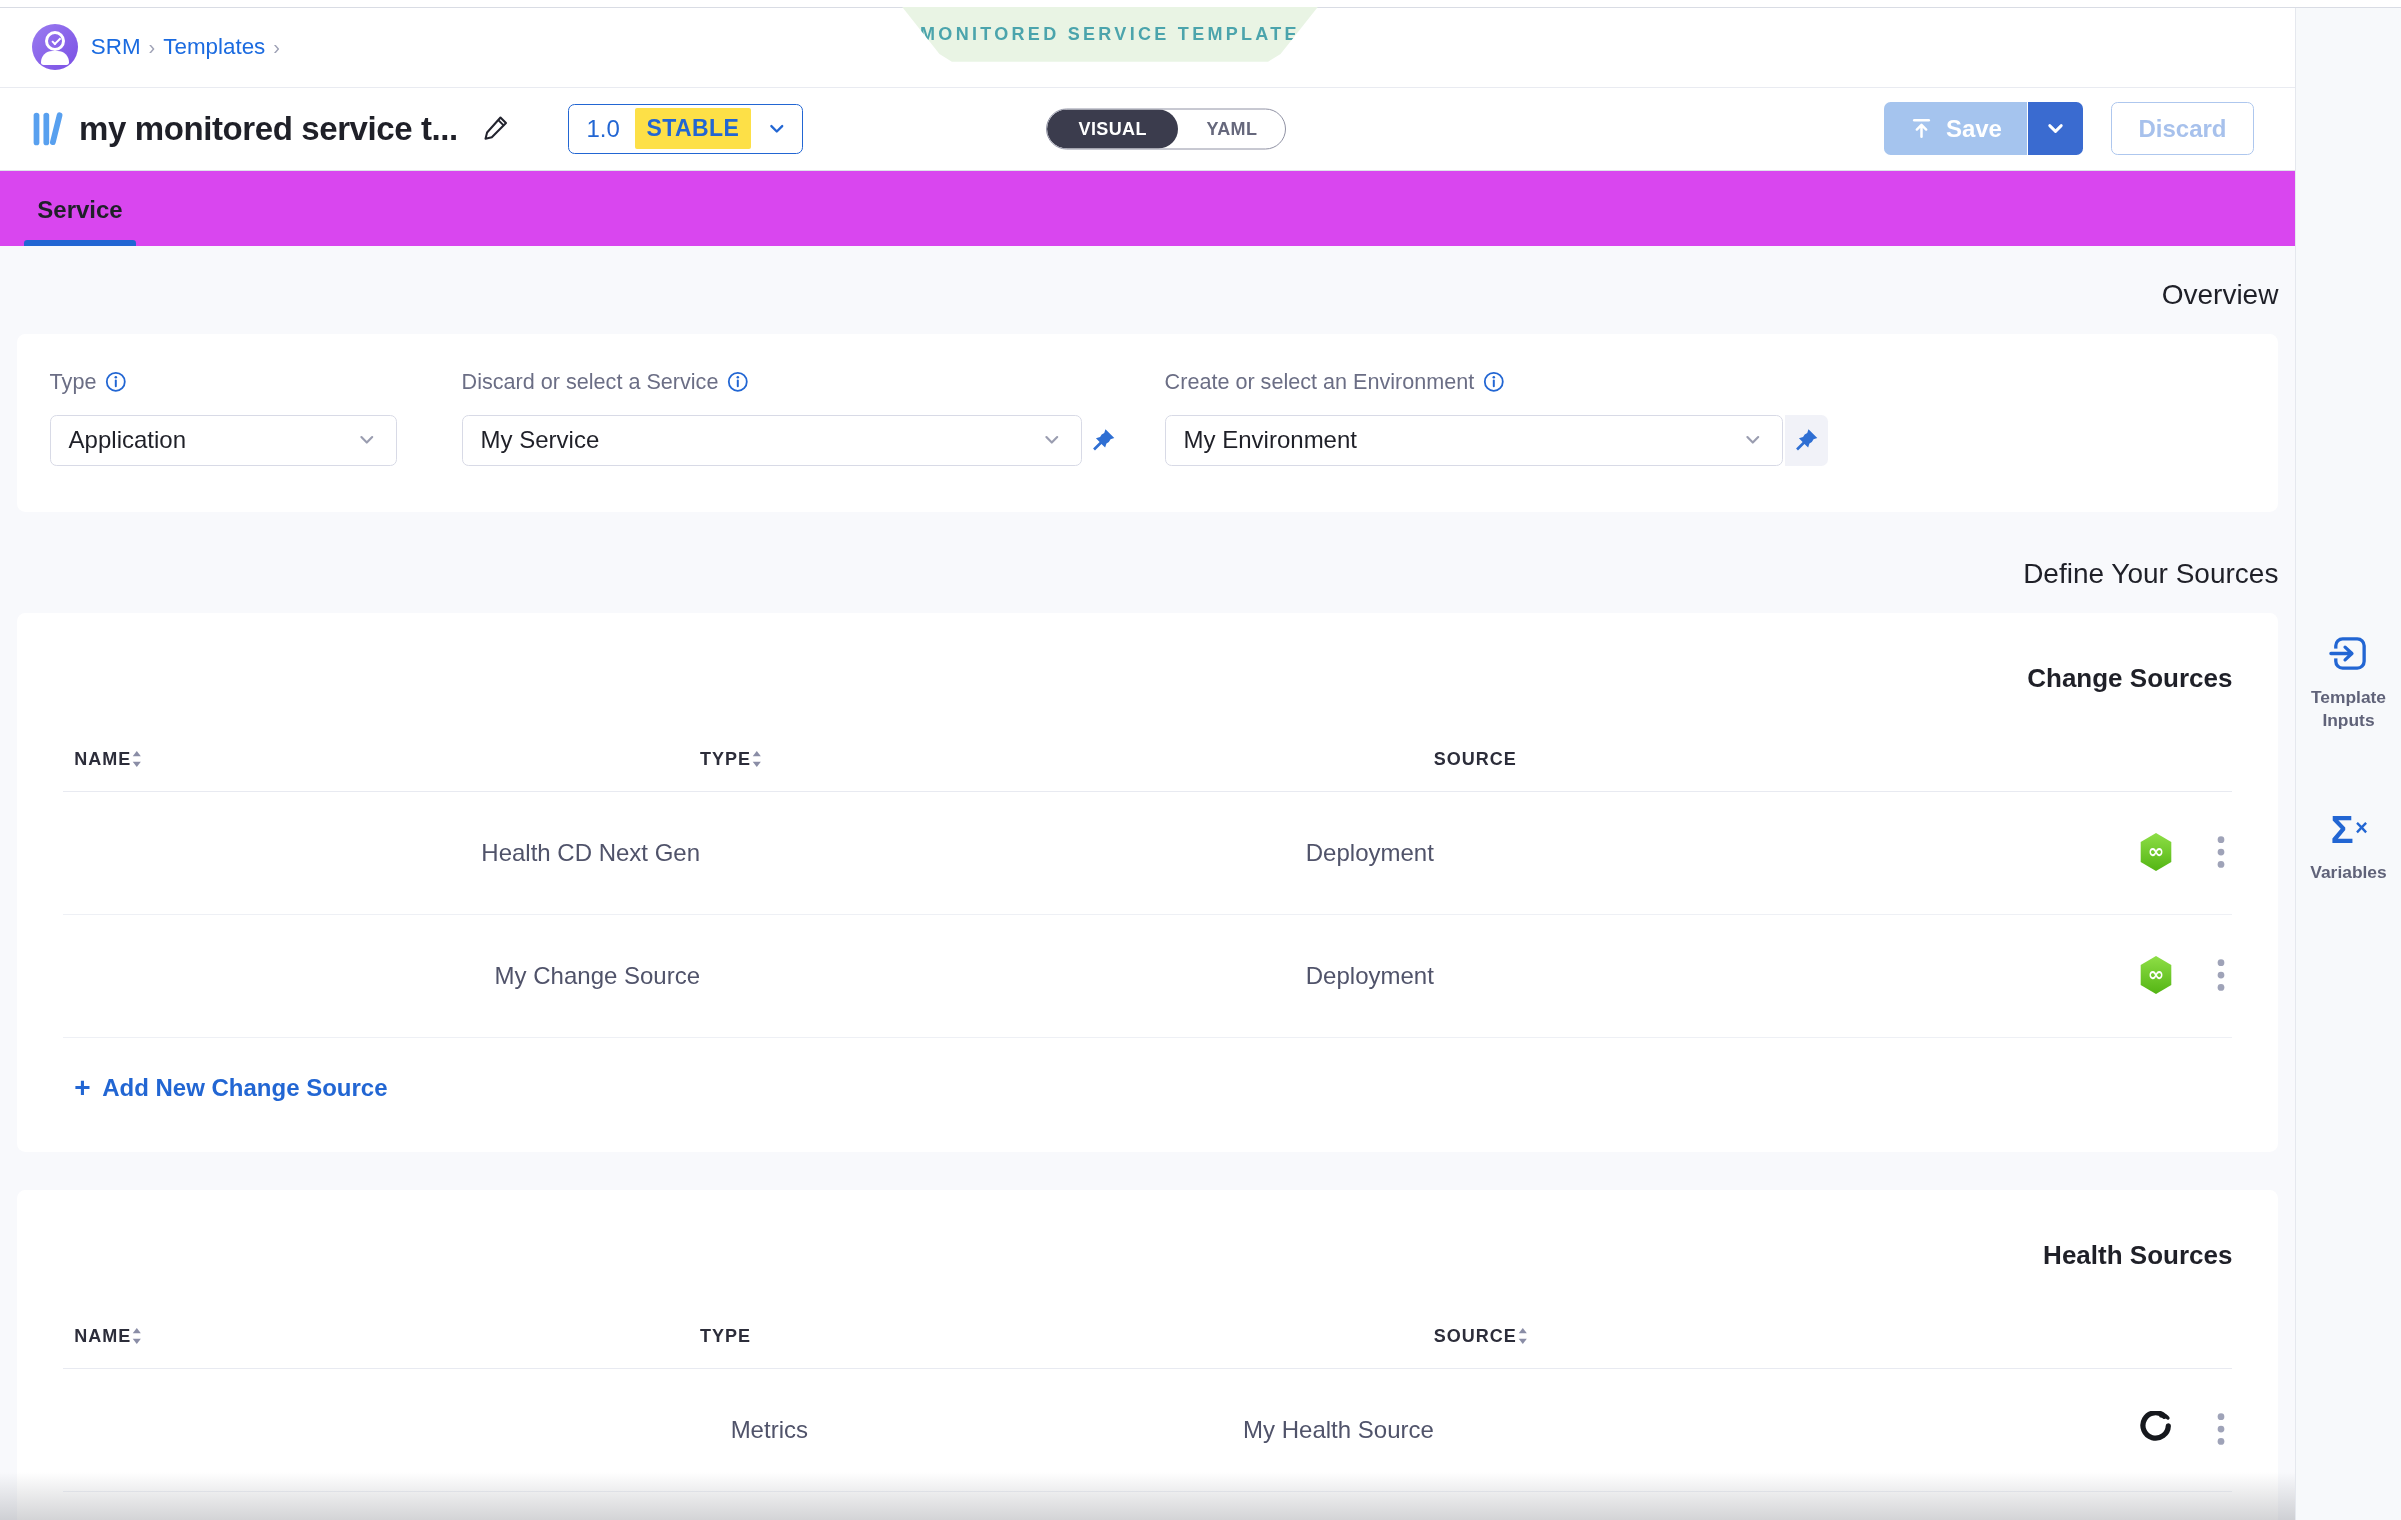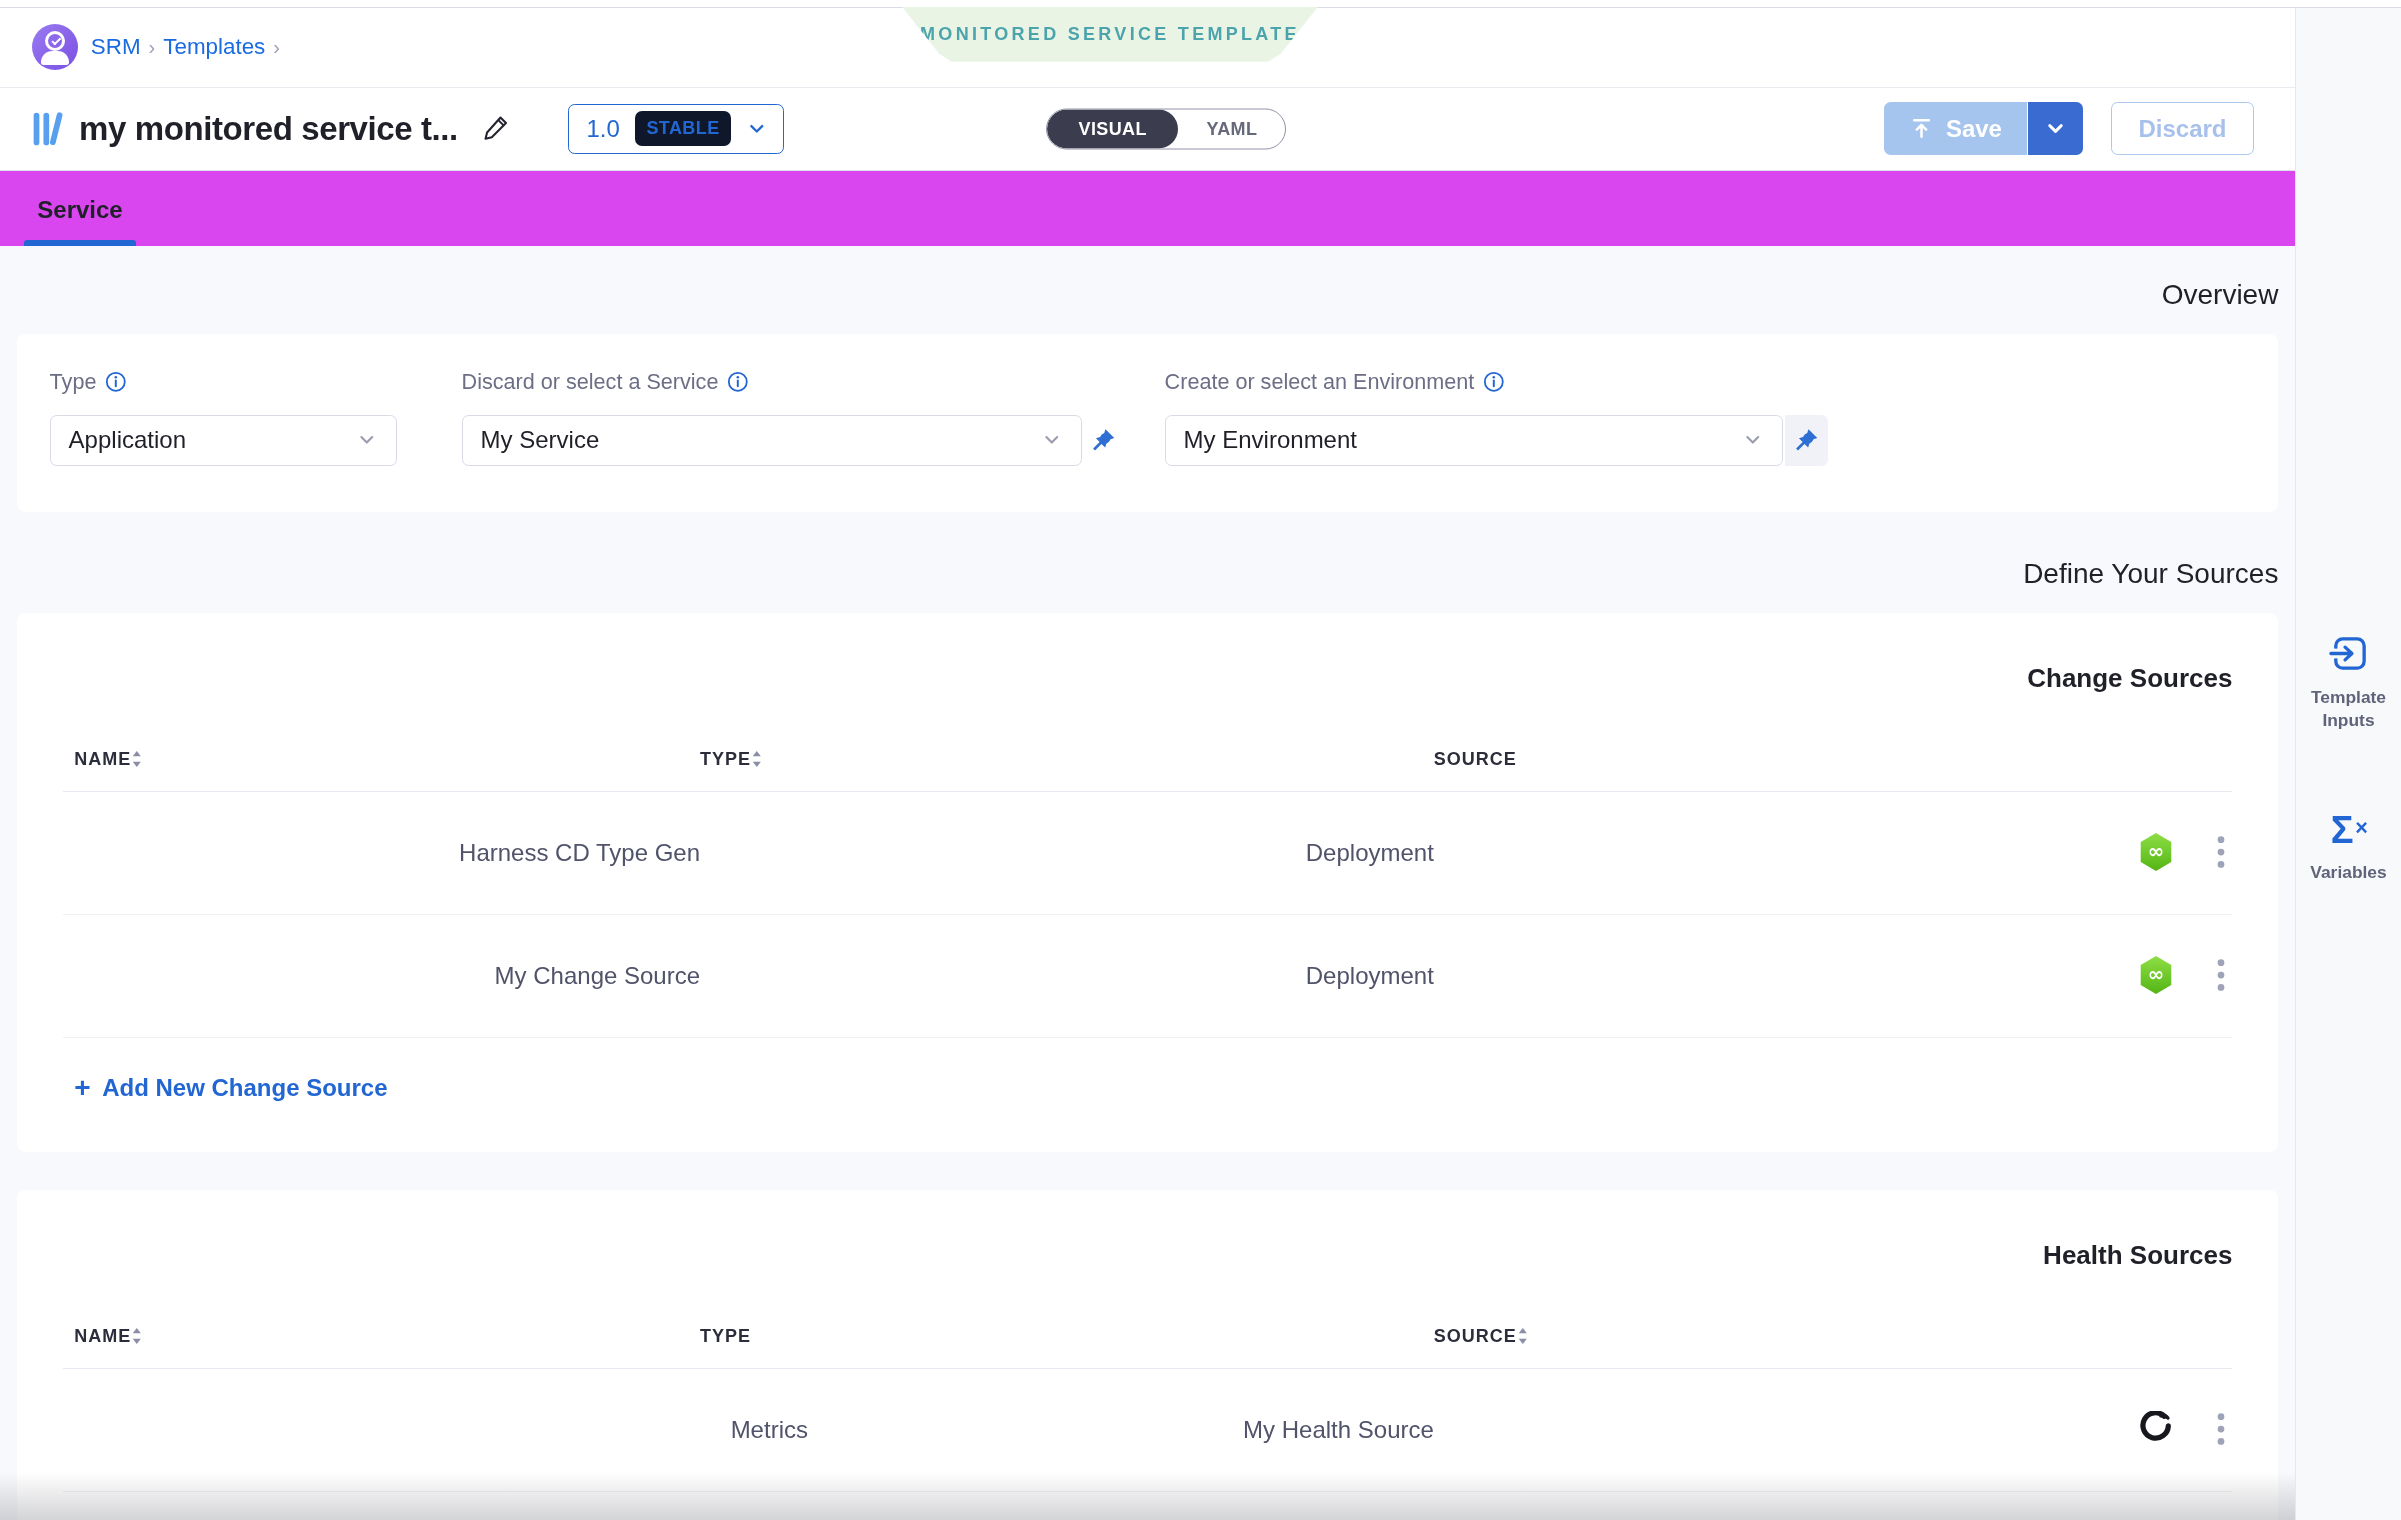--- a/index.html
+++ b/index.html
@@ -34,22 +34,22 @@
 
   
   .title-bar { height:83px; background:#fff; border-bottom:0.8px solid #dfe2ea;
                display:flex; align-items:center; padding:0 41px 0 31.5px; position:relative; }
   .tpl-icon { width:36px; height:40px; flex:0 0 auto; }
   .page-title { font-size:33px; font-weight:bold; color:#1f2028; margin-left:11.6px; letter-spacing:-0.4px; }
   .pencil-btn { margin-left:21.6px; width:33px; height:33px; background:none; border:none; cursor:pointer; }
   .version-box { margin-left:55px; height:50px; border:1.7px solid #2266d3; border-radius:6.6px;
                  display:flex; align-items:center; gap:15px; padding:0 15px 0 18px; background:#fff; cursor:pointer; }
   .version-box .ver { color:#2266d3; font-size:24px; }
-  .version-box .chip { background:#0f172a; color:#2266d3; font-size:18px; font-weight:bold;
-                       letter-spacing:0.4px; padding:6.6px 11.6px; border-radius:7px; }
+  .version-box .chip { background:#fde047; color:#2266d3; font-size:23px; font-weight:bold;
+                       letter-spacing:0.4px; padding:6.6px 11.6px; border-radius:2px; }
 
   .mode-toggle { position:absolute; left:1046px; top:50%; transform:translateY(-50%);
                  display:flex; border:0.8px solid #9092a4; border-radius:828px; background:#fff; overflow:hidden; }
   .mode-toggle .opt { font-size:18px; font-weight:bold; letter-spacing:0.4px; padding:9px 28px; cursor:pointer; }
   .mode-toggle .opt.sel { background:#3b3c4d; color:#fff; border-radius:828px; padding:9px 31.5px; }
   .mode-toggle .opt.unsel { color:#66687c; }
 
   .actions { margin-left:auto; display:flex; align-items:center; gap:28px; }
   .save-split { display:flex; height:53px; border-radius:6.6px; overflow:hidden; cursor:pointer; }
   .save-main { background:#a5c4ee; color:#fff; font-size:24px; font-weight:bold;
@@ -275,21 +275,21 @@
                   <path d="M6 19 L1.5 13 H10.5 Z" fill="#8a8da6"></path>
               </svg>
             </div>
             <div class="th c-source">
               <span>SOURCE</span>
             </div>
             <div class="c-act"></div>
           </div>
 
           <div class="trow">
-            <div class="cell c-name">Harness CD Type Gen</div>
+            <div class="cell c-name">Health CD Next Gen</div>
             <div class="cell c-type">Deployment</div>
             <div class="c-source" style="padding-left:41px;">
               <svg width="36" height="40" viewBox="0 0 40 44">
                 <defs>
                     <linearGradient id="g1" x1="0" y1="0" x2="0" y2="1">
                   <stop offset="0" stop-color="#8ede46"></stop>
                       <stop offset="1" stop-color="#54b514"></stop>
                     </linearGradient>
                   </defs>
                 <polygon points="20,1 37,11 37,33 20,43 3,33 3,11" fill="url(#g1)"></polygon>

